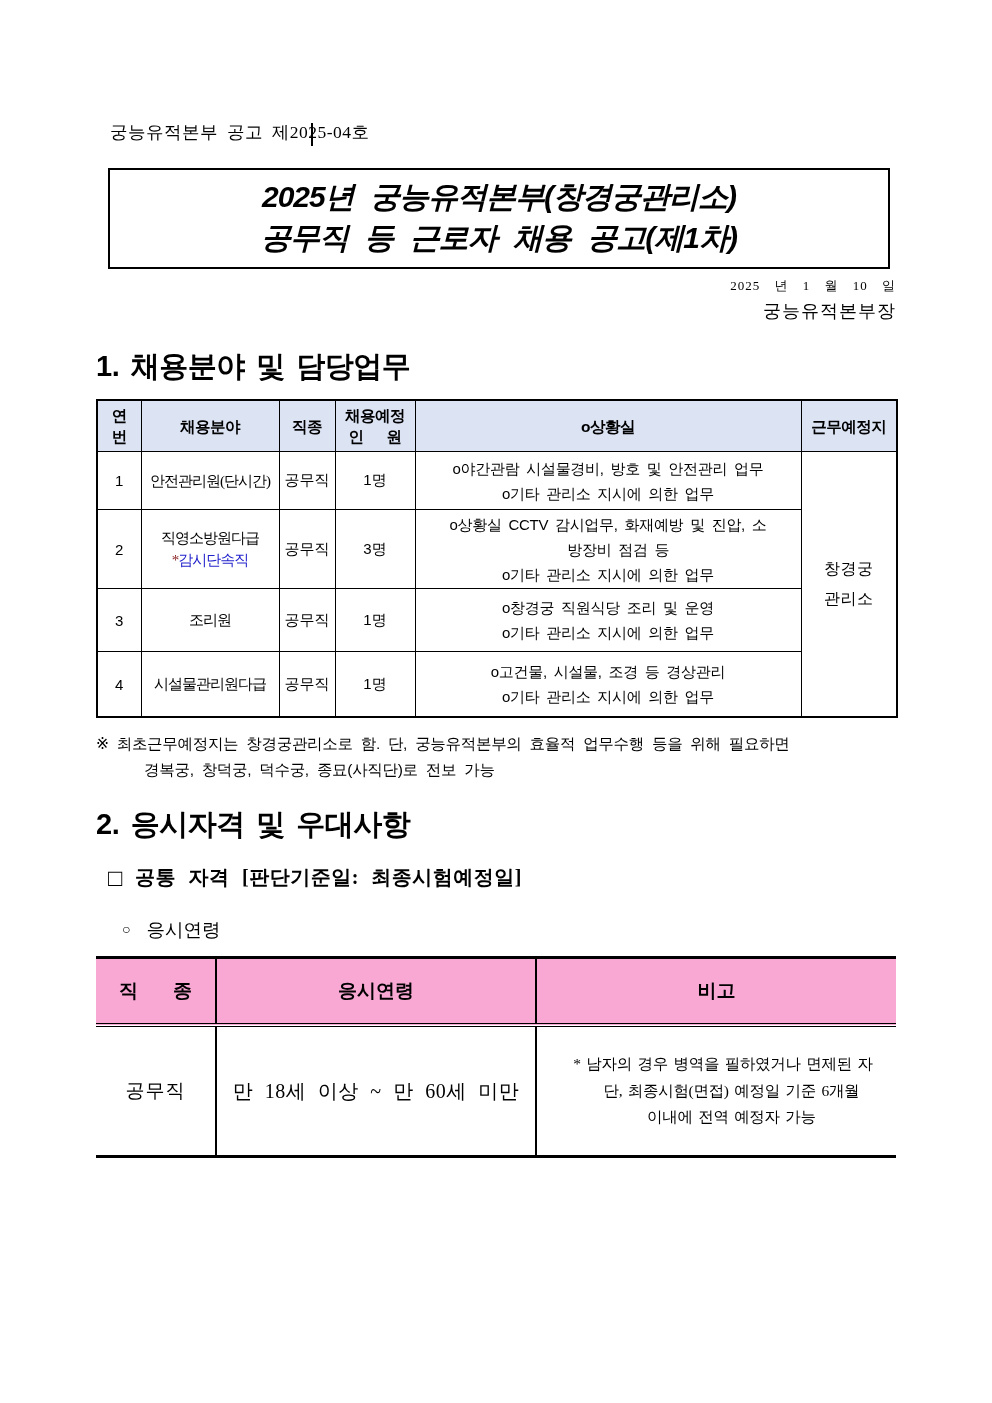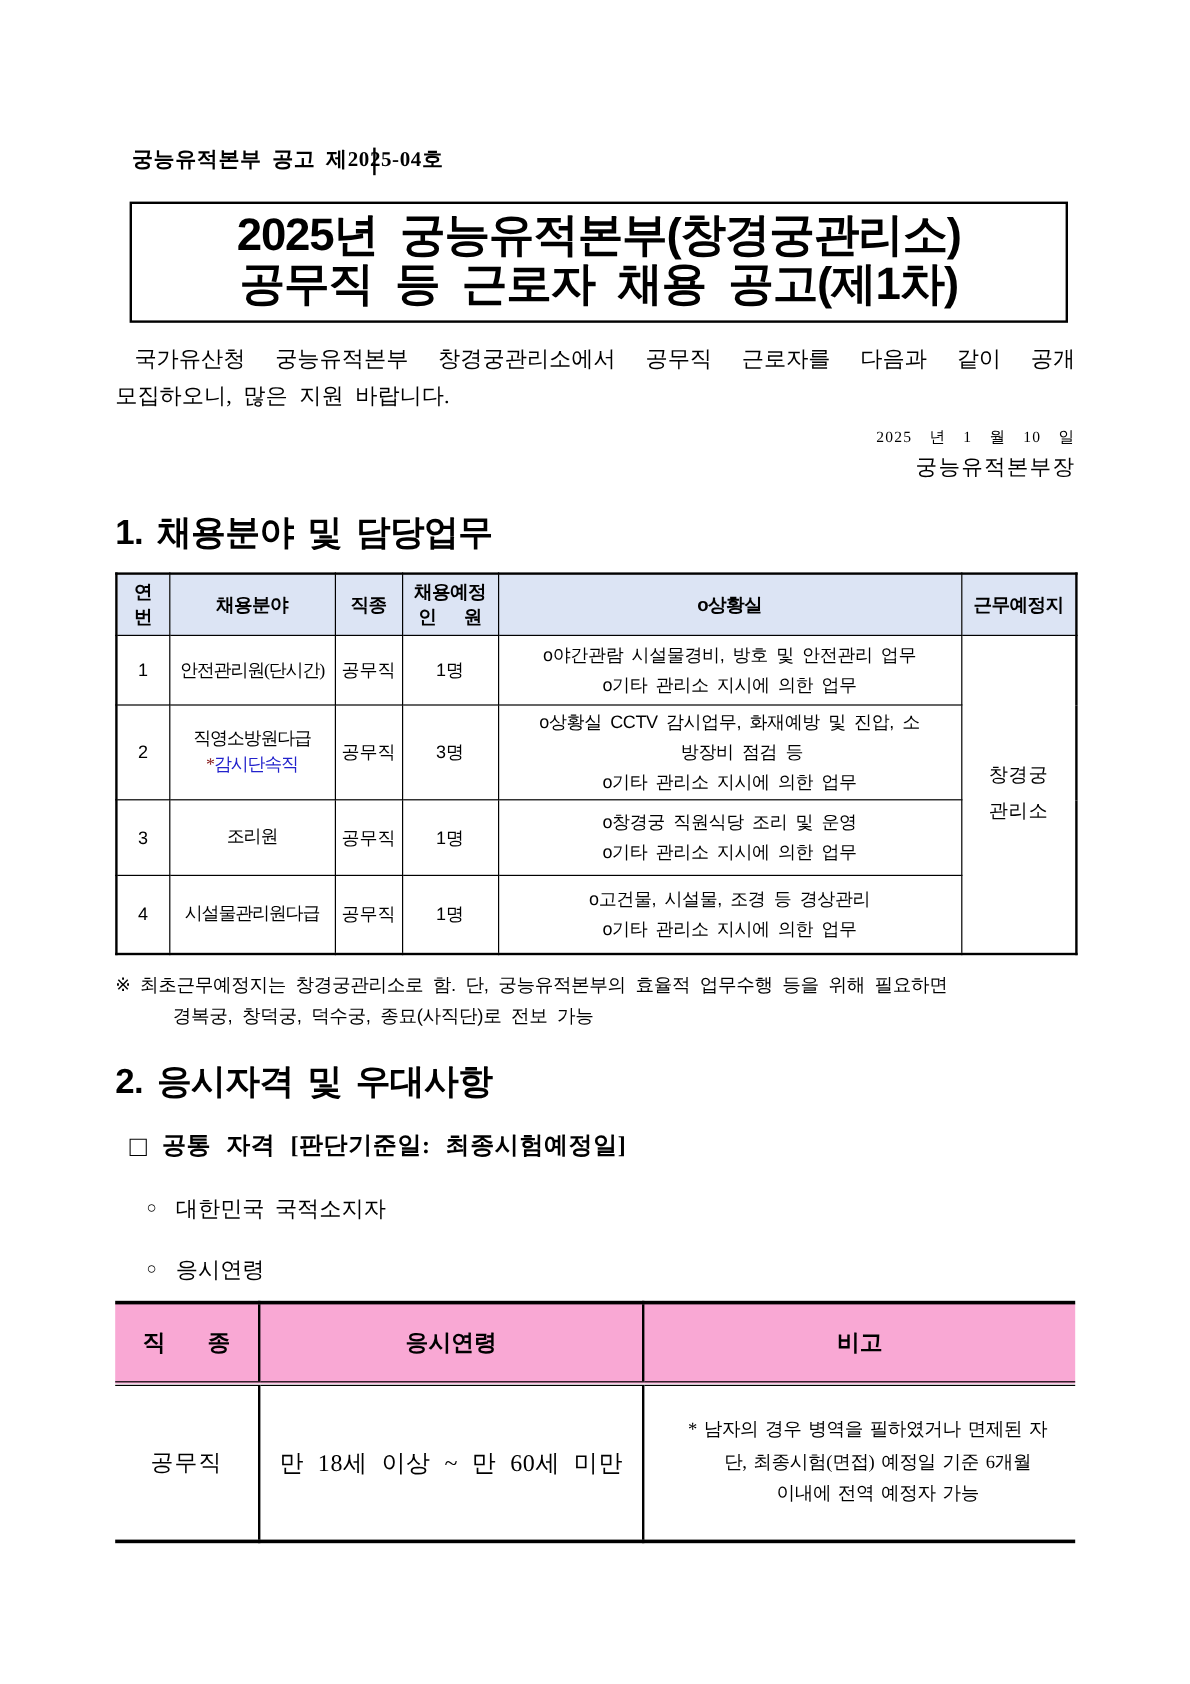--- a/index.html
+++ b/index.html
@@ -14,43 +14,43 @@
   }
   .content { padding:0 96px; }
 
   
   .notice-no {
     padding-top:120px;
     margin-left:14px;
     font-size:17.5px;
     letter-spacing:0.5px;
     word-spacing:4px;
-    font-weight:bold;
   }
   .text-cursor {
     position:absolute;
     left:311px; top:123px;
     width:1.5px; height:23px;
     background:#000;
   }
 
   
   .title-box {
     margin:24px 6px 0 12px;
     border:2px solid #000;
     text-align:center;
     padding:6px 0 9px;
   }
   .title-line {
     font-family:"Liberation Sans","DejaVu Sans",sans-serif;
     font-weight:bold;
-    font-size:38px;
+    font-size:30px;
     line-height:41px;
     letter-spacing:-1px;
     word-spacing:9px;
+    font-style:italic;
   }
 
   
   .intro { margin-top:16px; font-size:18.5px; line-height:31px; word-spacing:5px; }
   .intro-line1 { text-align:justify; text-align-last:justify; text-indent:16px; }
   .intro-line2 { text-align:left; }
 
   .date-line   { margin-top:8px; text-align:right; font-size:13px; word-spacing:10px; letter-spacing:1px; }
   .signer-line { margin-top:2px; text-align:right; font-size:18px; letter-spacing:1px; line-height:28px; }
 
@@ -179,24 +179,20 @@
   <div class="text-cursor"></div>
 
   <div class="content">
     <div class="notice-no">궁능유적본부 공고 제2025-04호</div>
 
     <div class="title-box">
       <div class="title-line">2025년 궁능유적본부(창경궁관리소)</div>
       <div class="title-line">공무직 등 근로자 채용 공고(제1차)</div>
     </div>
 
-    <div class="intro">
-      <div class="intro-line1">국가유산청 궁능유적본부 창경궁관리소에서 공무직 근로자를 다음과 같이 공개</div>
-      <div class="intro-line2">모집하오니, 많은 지원 바랍니다.</div>
-    </div>
 
     <div class="date-line">2025 년 1 월 10 일</div>
     <div class="signer-line">궁능유적본부장</div>
 
     <div class="section-heading">1. 채용분야 및 담당업무</div>
 
     <table class="recruit">
       <colgroup>
         <col style="width:44px">
           <col style="width:138px">
@@ -261,23 +257,20 @@
 
     <div class="table-note">※ 최초근무예정지는 창경궁관리소로 함. 단, 궁능유적본부의 효율적 업무수행 등을 위해 필요하면
       경복궁, 창덕궁, 덕수궁, 종묘(사직단)로 전보 가능</div>
 
     <div class="section-heading">2. 응시자격 및 우대사항</div>
 
     <div class="common-title">
       <span class="square-bullet">□</span><span>공통 자격 [판단기준일: 최종시험예정일]</span>
     </div>
 
-    <div class="circle-item">
-      <span class="circle-bullet">○</span><span>대한민국 국적소지자</span>
-    </div>
 
     <div class="circle-item">
       <span class="circle-bullet">○</span><span>응시연령</span>
     </div>
 
     <table class="age">
       <colgroup>
         <col style="width:120px">
           <col style="width:320px">
           <col style="width:360px">

